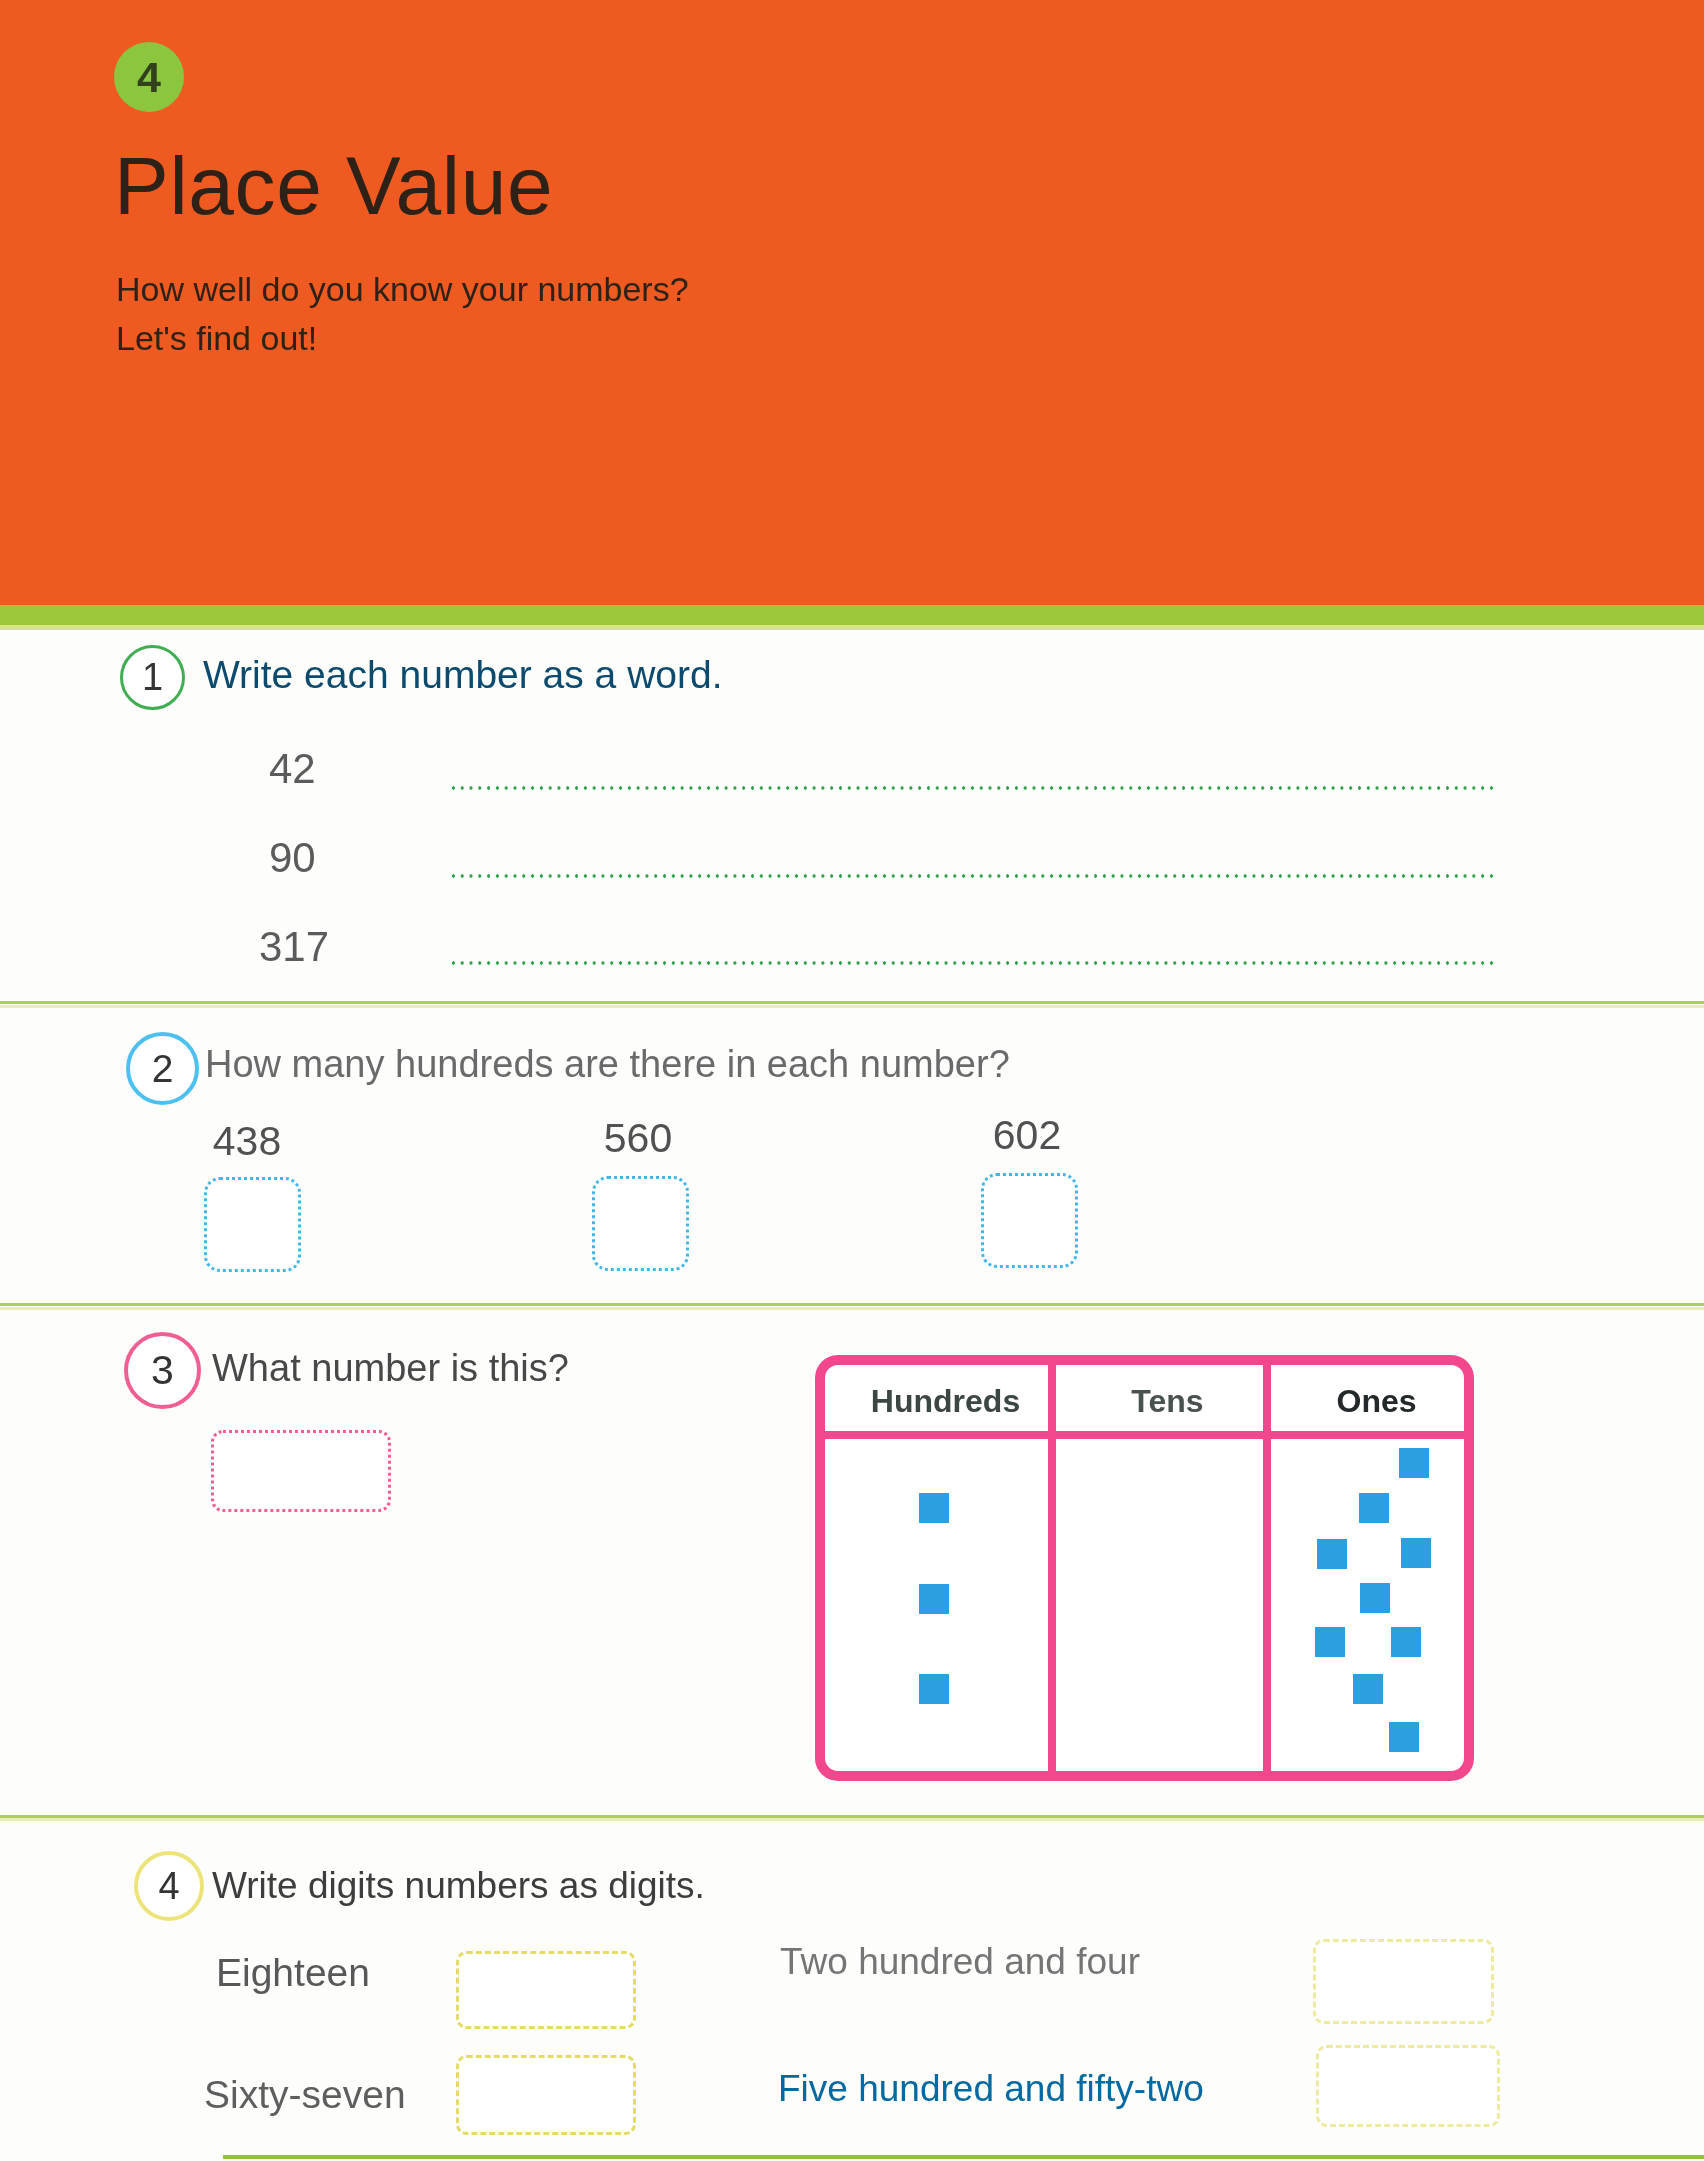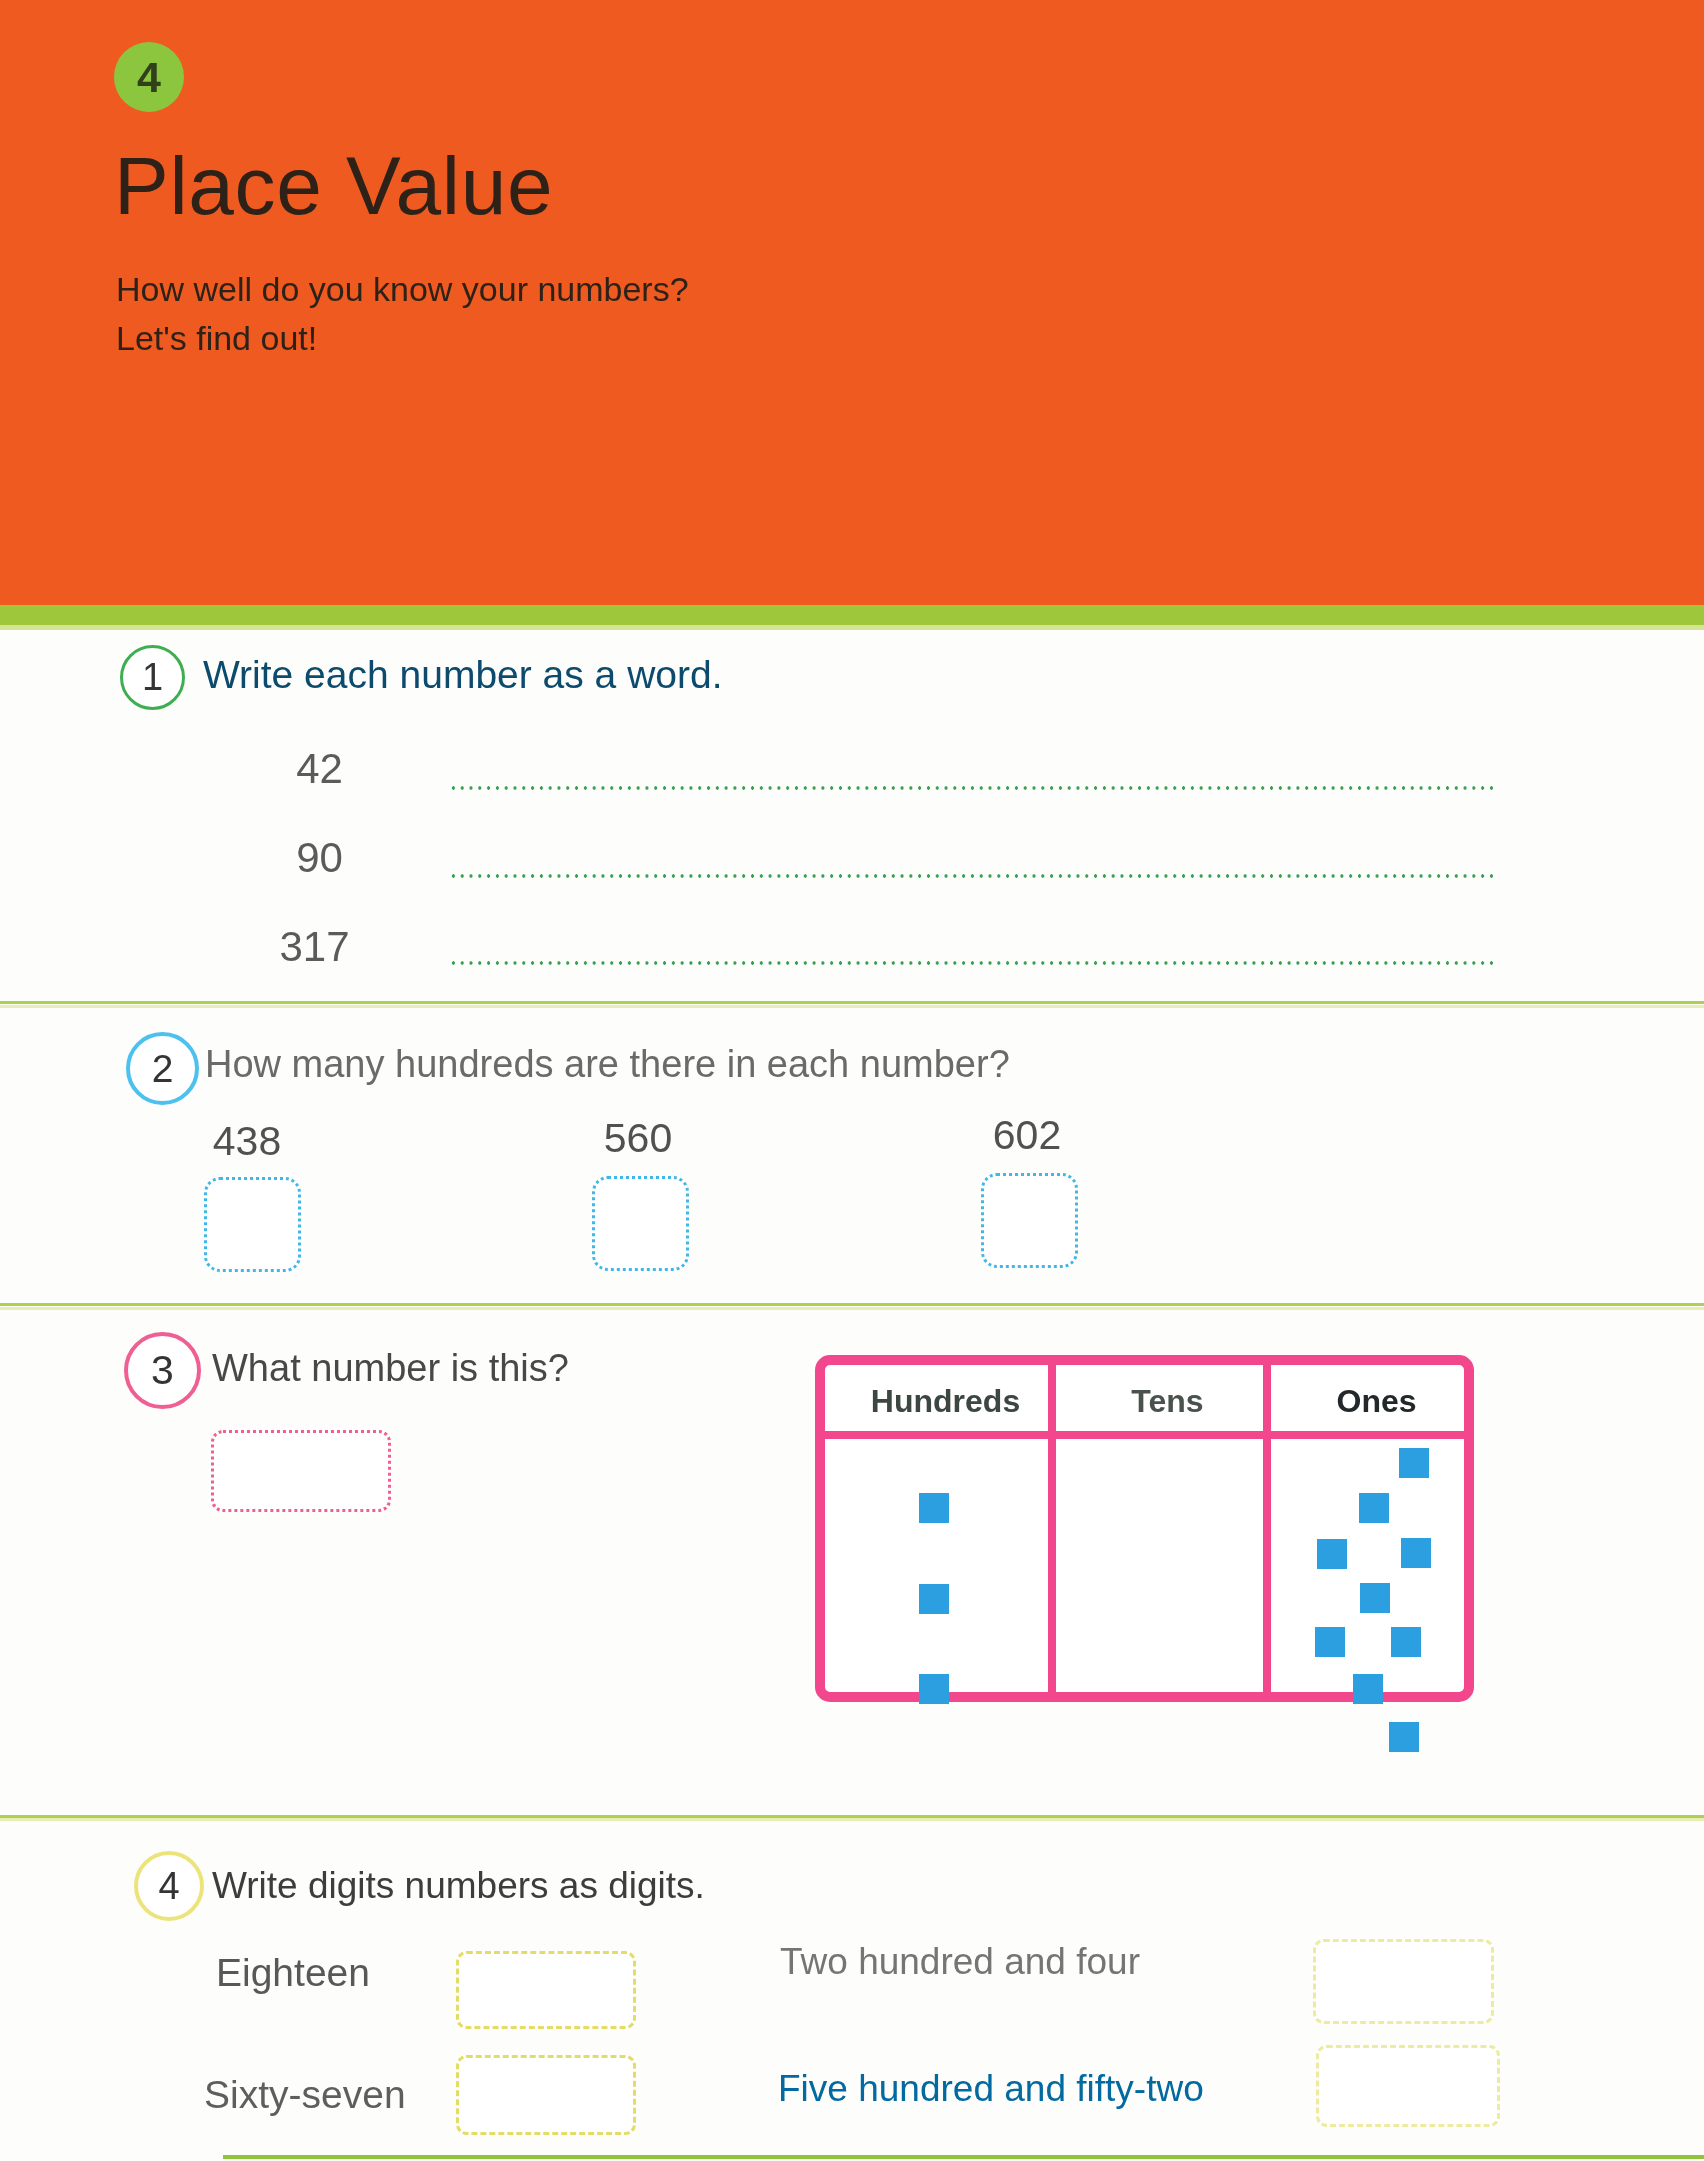--- a/index.html
+++ b/index.html
@@ -30,39 +30,39 @@
   .h1{left:203px;top:653px;font-size:39px;color:#0c4a6e;}
   .h2{left:205px;top:1043px;font-size:38px;color:#6a6a6a;}
   .h3{left:212px;top:1347px;font-size:38px;color:#484848;}
   .h4{left:212px;top:1865px;font-size:37px;color:#3d3d3d;}
 
   
   .dotline{position:absolute;left:449px;width:1046px;height:4px;
            background-image:radial-gradient(circle,#35a14e 1.5px,transparent 1.9px);
            background-size:8.8px 4px;background-repeat:repeat-x;}
 
-  .num1{position:absolute;font-size:42px;color:#5b5b5b;text-align:center;}
+  .num1{position:absolute;font-size:42px;color:#5b5b5b;text-align:left;}
   .num2{position:absolute;font-size:41px;color:#515151;text-align:center;}
 
   
   .bluebox{position:absolute;width:91px;height:89px;border:3.4px dotted #41b7e8;border-radius:16px;background:#fff;}
   .pinkbox{position:absolute;left:211px;top:1430px;width:174px;height:76px;
            border:3.4px dotted #ef5f93;border-radius:12px;background:#fff;}
   .ybox{position:absolute;border-radius:10.8px;background:#fff;}
   .ybox.strong{border:3.4px dashed #e3dd67;}
   .ybox.faint{border:3.4px dashed #eeea9f;}
 
   
   .sep{position:absolute;left:0;width:1705px;height:3.4px;background:#aed052;}
   .sepglow{position:absolute;left:0;width:1705px;height:2.7px;background:#e7efb6;}
   .bottomline{position:absolute;left:223px;top:2155px;width:1482px;height:4px;background:#8fc43c;}
 
   
-  .pvtable{position:absolute;left:815px;top:1355px;width:659px;height:347px;
-           border:10px solid #f2468d;border-radius:15px;background:#fff;box-sizing:border-box;}
+  .pvtable{position:absolute;left:815px;top:1355px;width:659px;height:426px;
+           border:10px solid #f2468d;border-radius:23px;background:#fff;box-sizing:border-box;}
   .pv-v{position:absolute;top:0;width:8px;height:100%;background:#f2468d;}
   .pv-h{position:absolute;left:0;top:66px;width:100%;height:8px;background:#f2468d;}
   .pv-head{position:absolute;top:17.6px;width:203px;text-align:center;font-size:32px;}
   .ph1{left:19px;color:#3d4742;font-weight:600;}
   .ph2{left:241px;color:#4a524e;font-weight:600;}
   .ph3{left:450px;color:#23292a;font-weight:700;}
   .sq{position:absolute;width:30px;height:30px;background:#2b9fe0;}
 </style>
 </head>
 <body>

